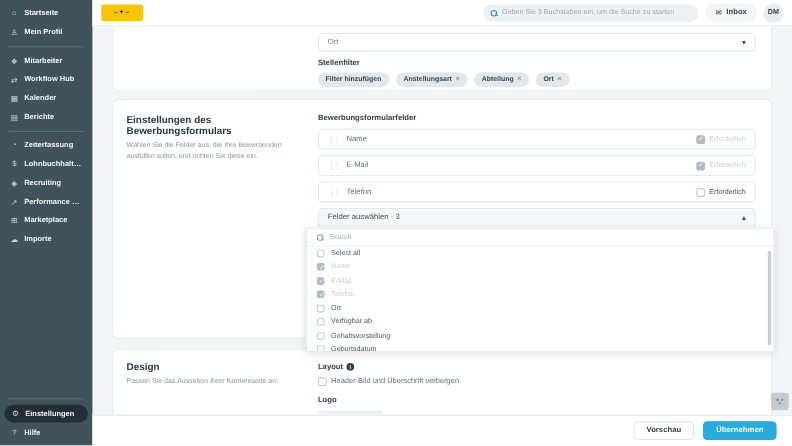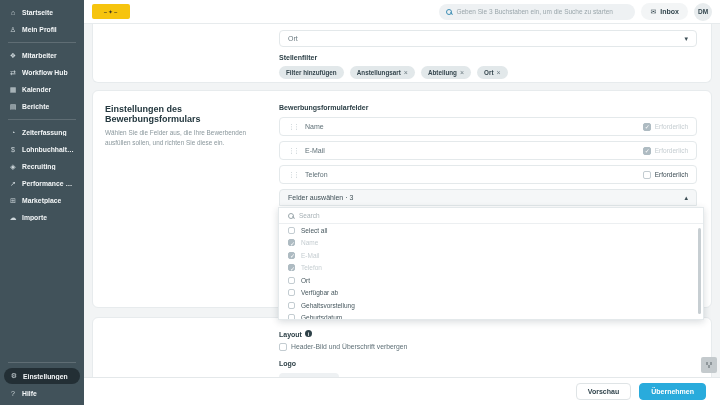--- a/index.html
+++ b/index.html
@@ -30,21 +30,21 @@
   .mag::after { content:""; position:absolute; width:3px; height:1px; background:#3f8fb5; transform:rotate(45deg); left:3.5px; top:4.5px; }
   .mag.grey::before { border-color:#9aa6ab; } .mag.grey::after { background:#9aa6ab; }
   .search-pill input { border:none; outline:none; background:transparent; font-size:6.5px; color:#4a5a61; width:100%; font-family:inherit; }
   .search-pill input::placeholder { color:#9aa6ab; }
   .inbox-btn { height:17px; background:#f3f5f6; border-radius:9px; display:flex; align-items:center; gap:4px; padding:0 9px; cursor:pointer; }
   .inbox-btn .env { font-size:7px; color:#33464e; }
   .inbox-btn .txt { font-size:7px; font-weight:bold; color:#33464e; }
   .avatar { width:18px; height:18px; border-radius:50%; background:#e8ecee; color:#33464e; font-size:6.5px; font-weight:bold; display:flex; align-items:center; justify-content:center; cursor:pointer; }
 
   
-  .content { flex:1; position:relative; overflow:hidden; padding:0 8px; }
+  .content { flex:1; position:relative; overflow:hidden; padding:0 18px; }
   .card { background:#fff; border:1px solid #e7ebed; border-radius:6px; }
   .card1 { border-top:none; border-radius:0 0 6px 6px; height:59px; position:relative; }
   .card2 { margin-top:7px; height:218px; position:relative; }
   .card3 { margin-top:9px; height:80px; position:relative; }
   .col-right { position:absolute; left:186px; right:14px; top:0; }
 
   .select-box { height:17px; border:1px solid #e3e8ea; border-radius:4px; background:#fff; display:flex; align-items:center; padding:0 8px; cursor:pointer; }
   .select-box .val { font-size:7px; color:#6b7a80; flex:1; }
   .select-box .chev { font-size:7px; color:#3e4f56; }
 
@@ -324,20 +324,24 @@
 
             <div class="opt">
               <span class="cb sm"></span>
               <span class="o-lbl">Geburtsdatum</span>
             </div>
           </div>
         <div class="popup-scrollbar"></div>
       </div>
 
       <div class="card card3">
+        <div class="card-head" style="top:10px;">
+          <div class="card-title">Design</div>
+          <div class="card-desc">Passen Sie das Aussehen Ihrer Karriereseite an.</div>
+        </div>
         <div class="col-right" style="top:12px;">
           <div class="sec-label">
             <span>Layout</span><span class="info-dot">i</span>
           </div>
           <div class="cb-row">
             <span class="cb"></span>
             <span class="cb-lbl">Header-Bild und Überschrift verbergen</span>
           </div>
           <div class="sec-label" style="margin-top:9px;">Logo</div>
           <div class="file-btn">Datei wählen</div>

